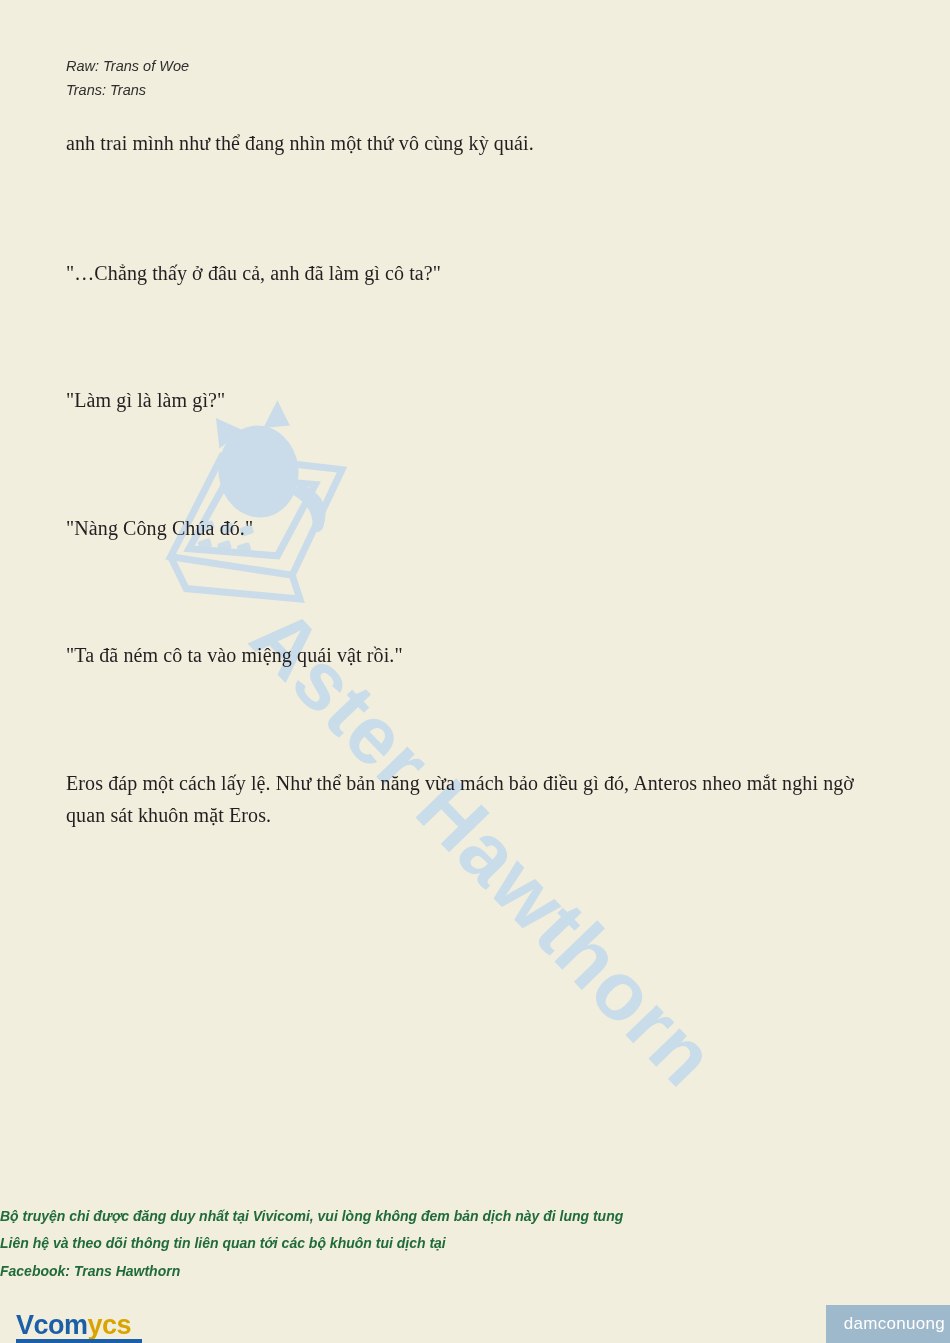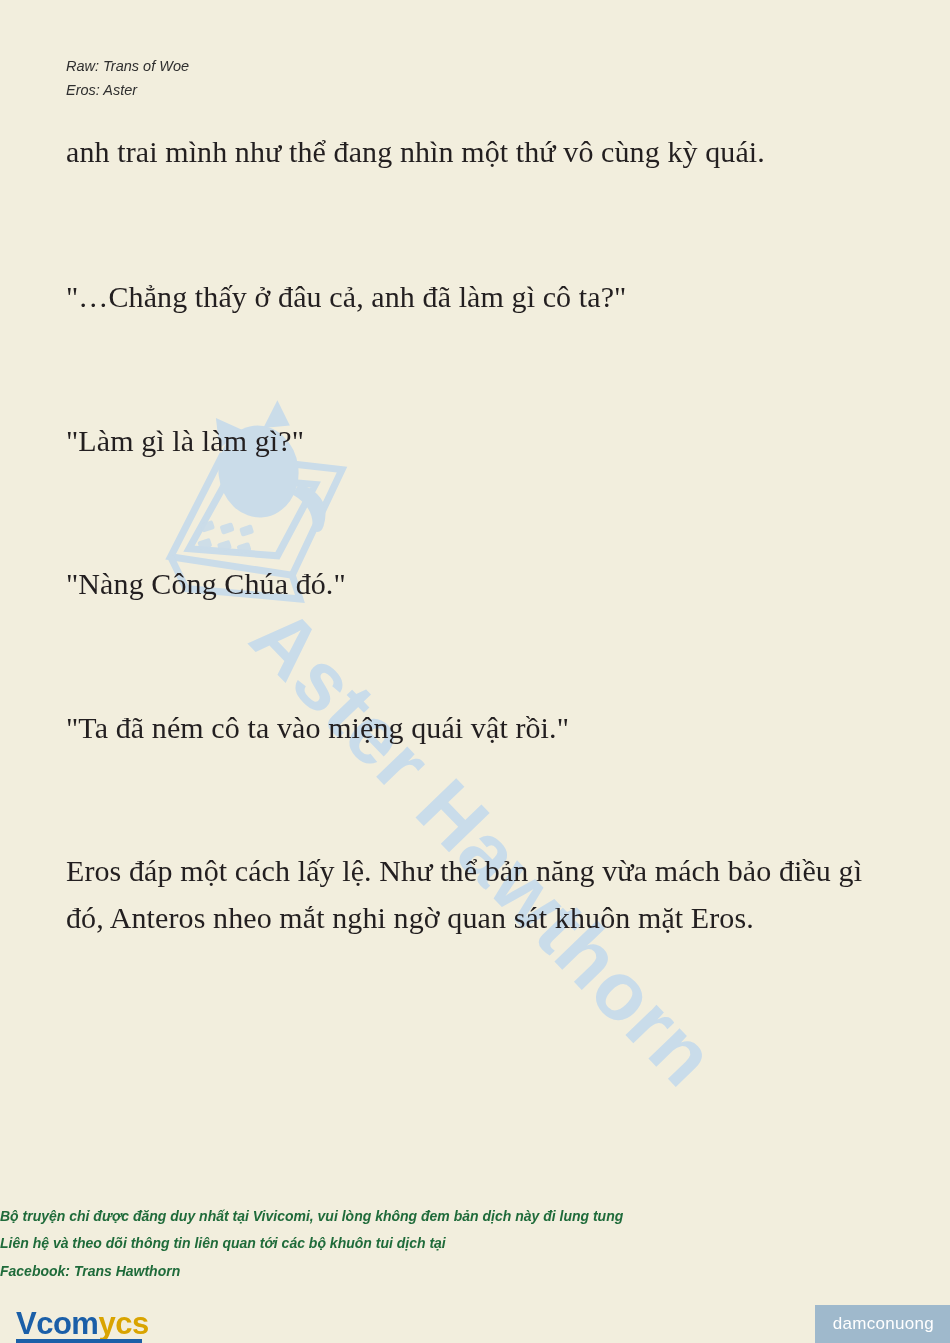--- a/index.html
+++ b/index.html
@@ -68,21 +68,21 @@
 
   
   .content {
     position: absolute;
     left: 66px;
     top: 128px;
     width: 818px;
     z-index: 2;
   }
   .para {
-    font-size: 30px;
+    font-size: 20px;
     line-height: 1.58;
     color: #231f20;
     margin: 0 0 54px 0;
     letter-spacing: 0.1px;
   }
   .para.tight {
     margin-bottom: 52px;
   }
   .para.last {
     margin-bottom: 10px;
@@ -115,21 +115,21 @@
     height: 42px;
     background: #f2eedd;
     z-index: 4;
   }
   .brand {
     position: absolute;
     left: 16px;
     bottom: 4px;
     font-family: "Liberation Sans", sans-serif;
     font-weight: 700;
-    font-size: 31px;
+    font-size: 27px;
     letter-spacing: -0.5px;
     color: #1b5fa8;
     z-index: 5;
     line-height: 1;
   }
   .brand .v {
     color: #1b5fa8;
   }
   .brand .com {
     color: #1b5fa8;
@@ -144,21 +144,21 @@
     width: 126px;
     height: 4px;
     background: #1b5fa8;
     z-index: 5;
   }
   .corner-tag {
     position: absolute;
     right: 0;
     bottom: 0;
     height: 38px;
-    padding: 0 16px 0 18px;
+    padding: 0 5px 0 18px;
     display: flex;
     align-items: center;
     background: #9fb9cc;
     color: #ffffff;
     font-family: "Liberation Sans", sans-serif;
     font-size: 17px;
     letter-spacing: 0.3px;
     z-index: 6;
   }
 </style>
@@ -187,21 +187,21 @@
         <rect x="70" y="144" width="13" height="9" rx="2"></rect>
         <rect x="88" y="152" width="13" height="9" rx="2"></rect>
         <rect x="106" y="160" width="13" height="9" rx="2"></rect>
       </g>
     </svg>
     <div class="wm-text">Aster Hawthorn</div>
   </div>
 
   <div class="credits">
     <div>Raw: Trans of Woe</div>
-    <div>Eros: Aster</div>
+    <div>Trans: Trans</div>
   </div>
 
   <div class="content">
     <p class="para">anh trai mình như thể đang nhìn một thứ vô cùng kỳ quái.</p>
     <div class="gap-lg"></div>
     <p class="para tight">"…Chẳng thấy ở đâu cả, anh đã làm gì cô ta?"</p>
     <div class="gap-lg"></div>
     <p class="para tight">"Làm gì là làm gì?"</p>
     <div class="gap-lg"></div>
     <p class="para tight">"Nàng Công Chúa đó."</p>

